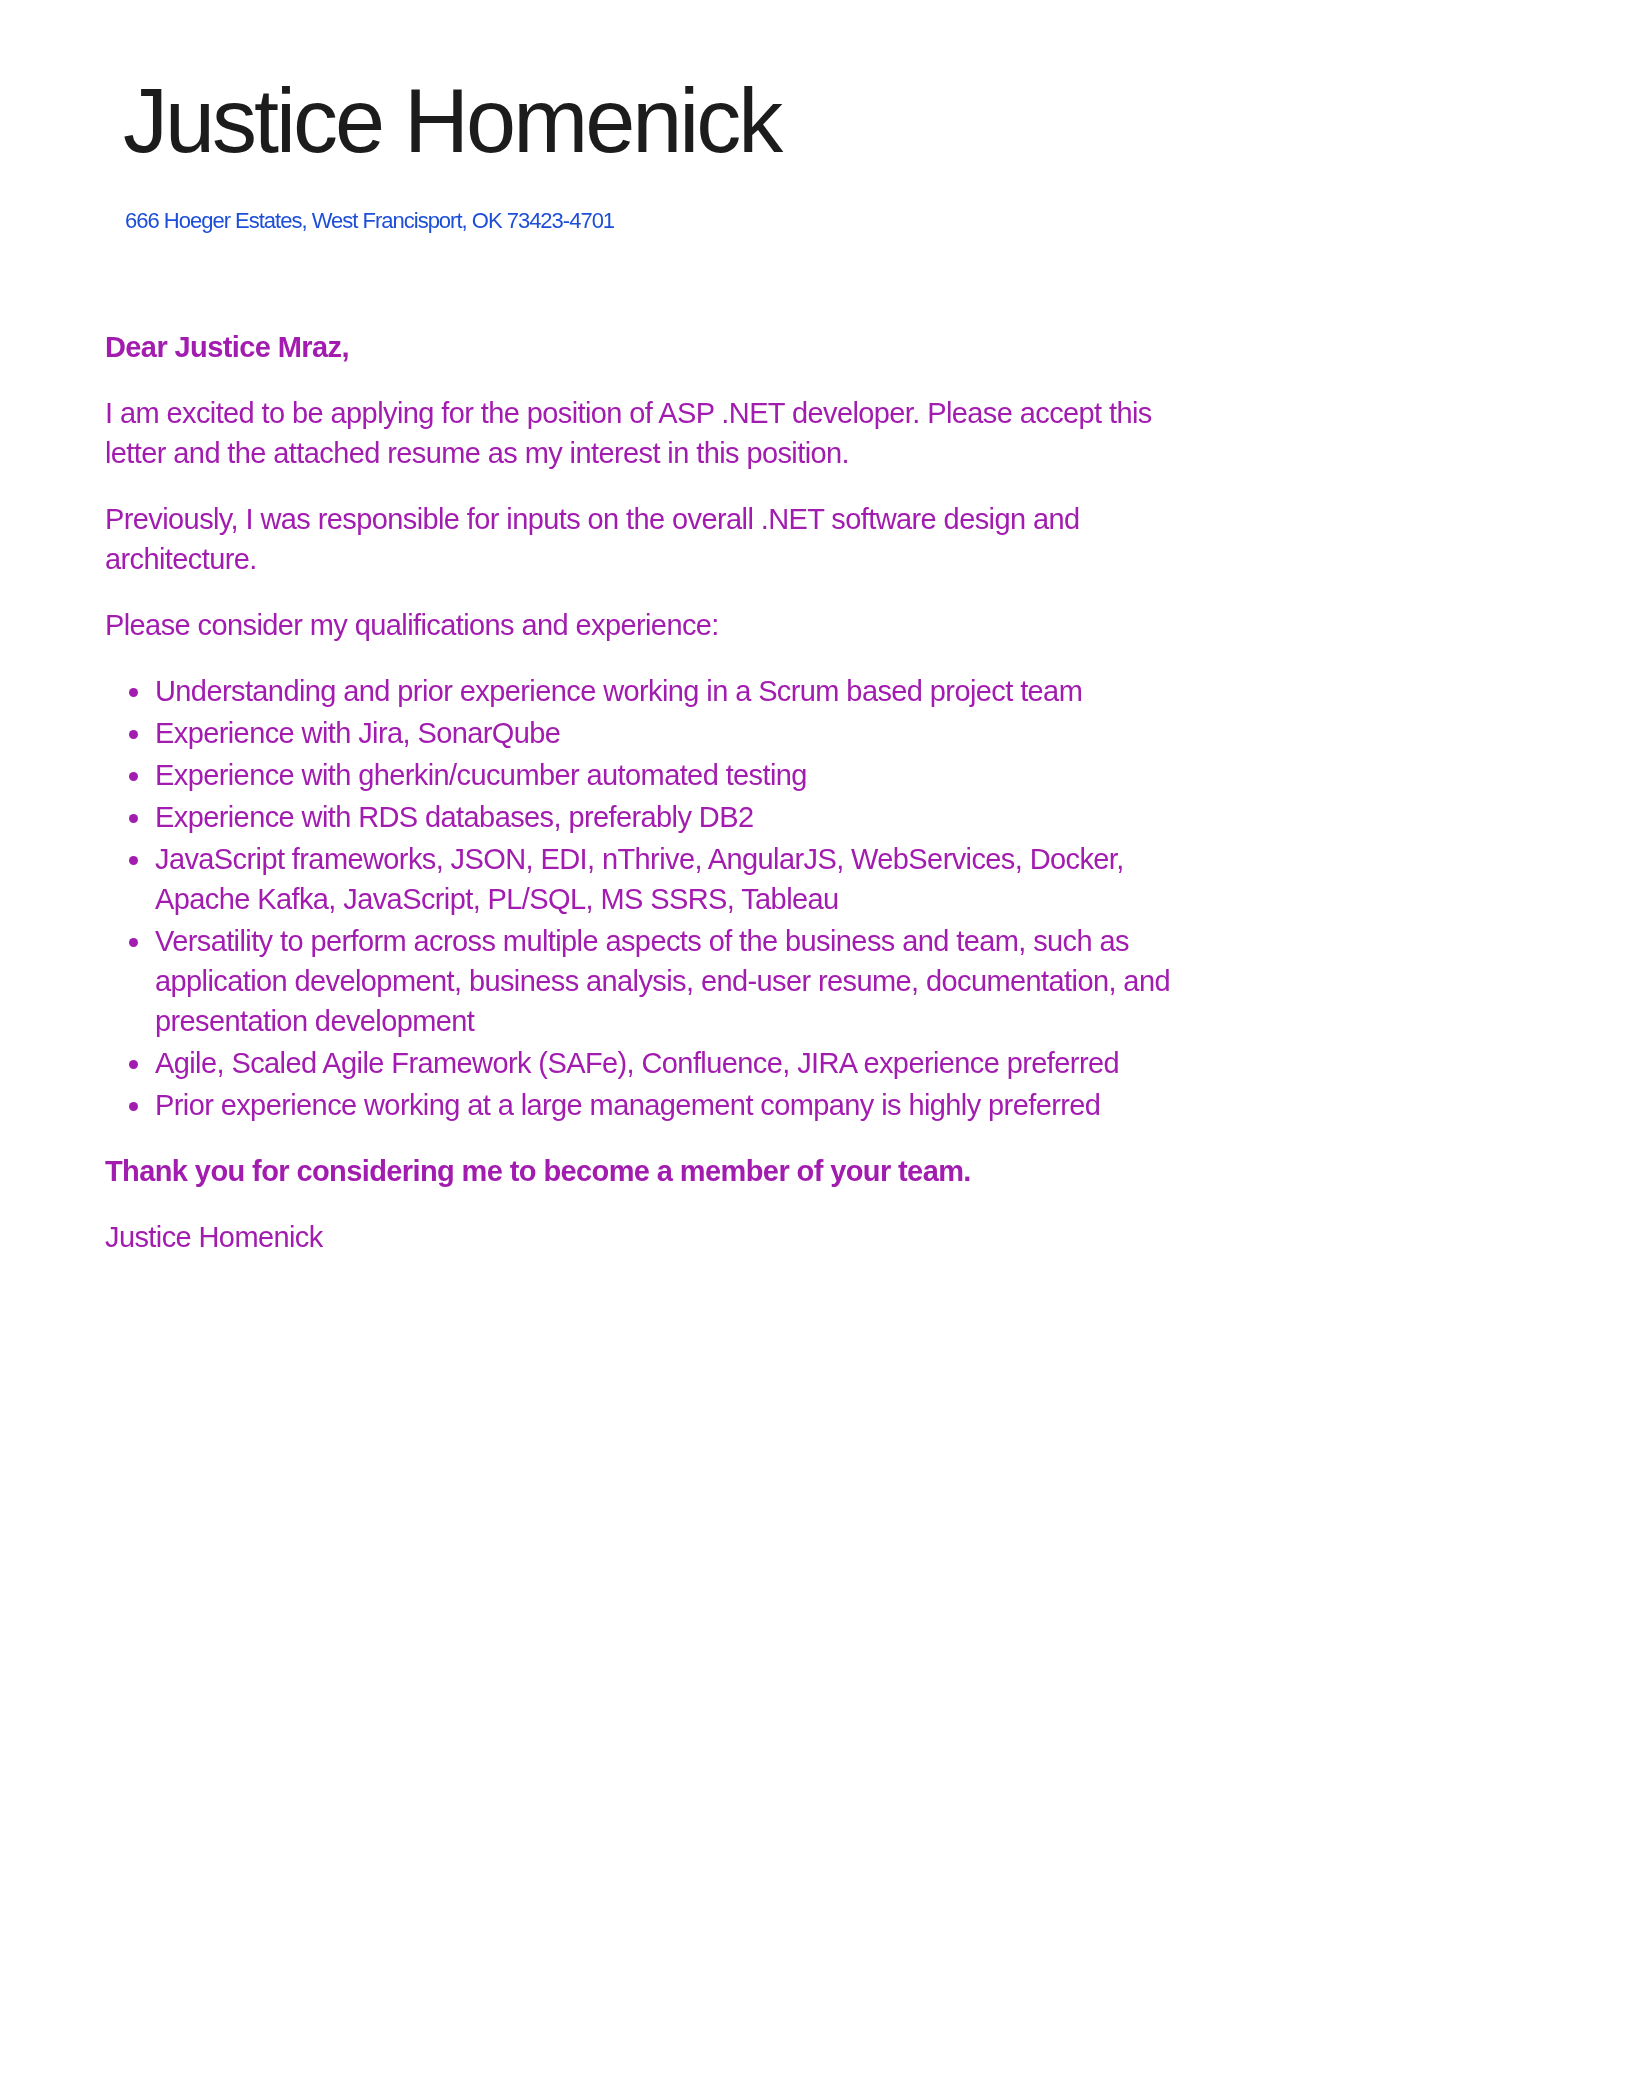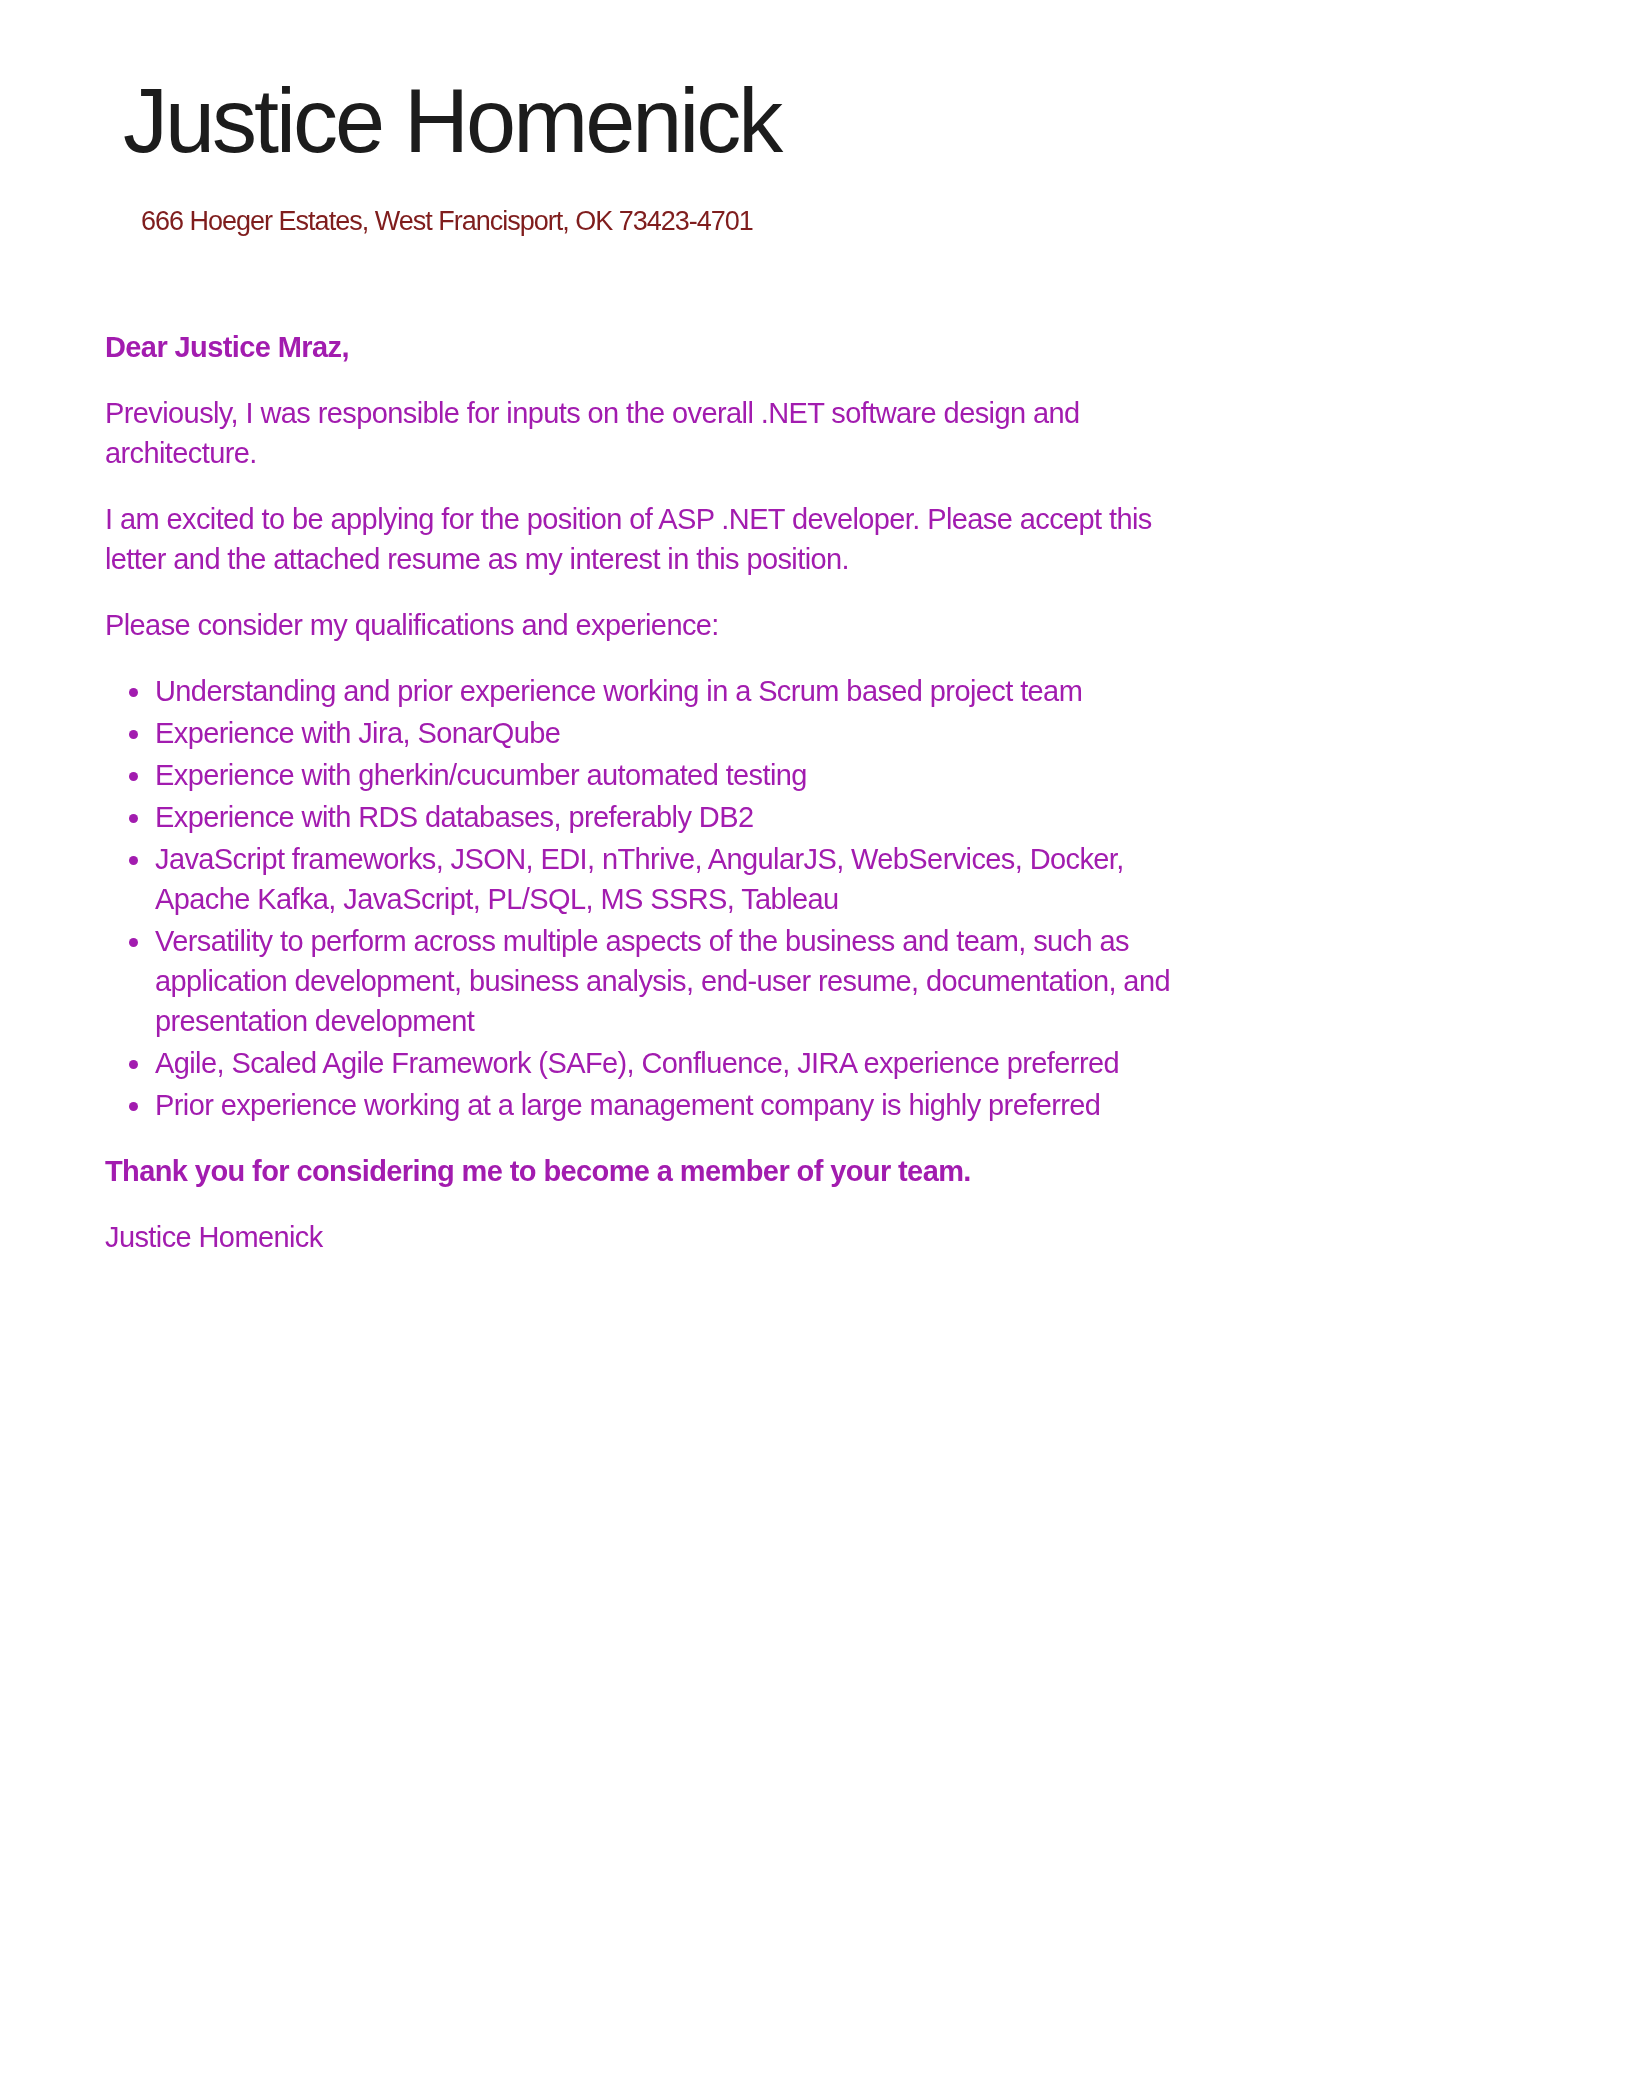--- a/index.html
+++ b/index.html
@@ -24,25 +24,25 @@
   .applicant-name {
     margin: 10px 0 0 18px;
     font-size: 90px;
     font-weight: 400;
     line-height: 1.05;
     letter-spacing: -3px;
     color: #1c1c1c;
     white-space: nowrap;
   }
   .applicant-address {
-    margin: 32px 0 0 36px;
-    font-size: 27px;
+    margin: 32px 0 0 20px;
+    font-size: 22px;
     line-height: 40px;
     letter-spacing: -1px;
-    color: #7f1d1d;
+    color: #1d4ed8;
   }
   .letter-body {
     font-size: 29px;
     line-height: 40px;
     letter-spacing: -0.6px;
     color: #a21caf;
   }
   .letter-body p {
     margin: 26px 0;
   }
@@ -71,23 +71,23 @@
 
   <header class="letter-header">
     <h1 class="applicant-name">Justice Homenick</h1>
     <div class="applicant-address">666 Hoeger Estates, West Francisport, OK 73423-4701</div>
   </header>
 
   <main class="letter-body">
 
     <p class="salutation bold">Dear Justice Mraz,</p>
 
+    <p>I am excited to be applying for the position of ASP .NET developer. Please accept this letter and the attached resume as my interest in this position.</p>
+
     <p>Previously, I was responsible for inputs on the overall .NET software design and architecture.</p>
-
-    <p>I am excited to be applying for the position of ASP .NET developer. Please accept this letter and the attached resume as my interest in this position.</p>
 
     <p>Please consider my qualifications and experience:</p>
 
     <ul class="qualifications">
       <li>Understanding and prior experience working in a Scrum based project team</li>
       <li>Experience with Jira, SonarQube</li>
       <li>Experience with gherkin/cucumber automated testing</li>
       <li>Experience with RDS databases, preferably DB2</li>
       <li>JavaScript frameworks, JSON, EDI, nThrive, AngularJS, WebServices, Docker, Apache Kafka, JavaScript, PL/SQL, MS SSRS, Tableau</li>
       <li>Versatility to perform across multiple aspects of the business and team, such as application development, business analysis, end-user resume, documentation, and presentation development</li>

